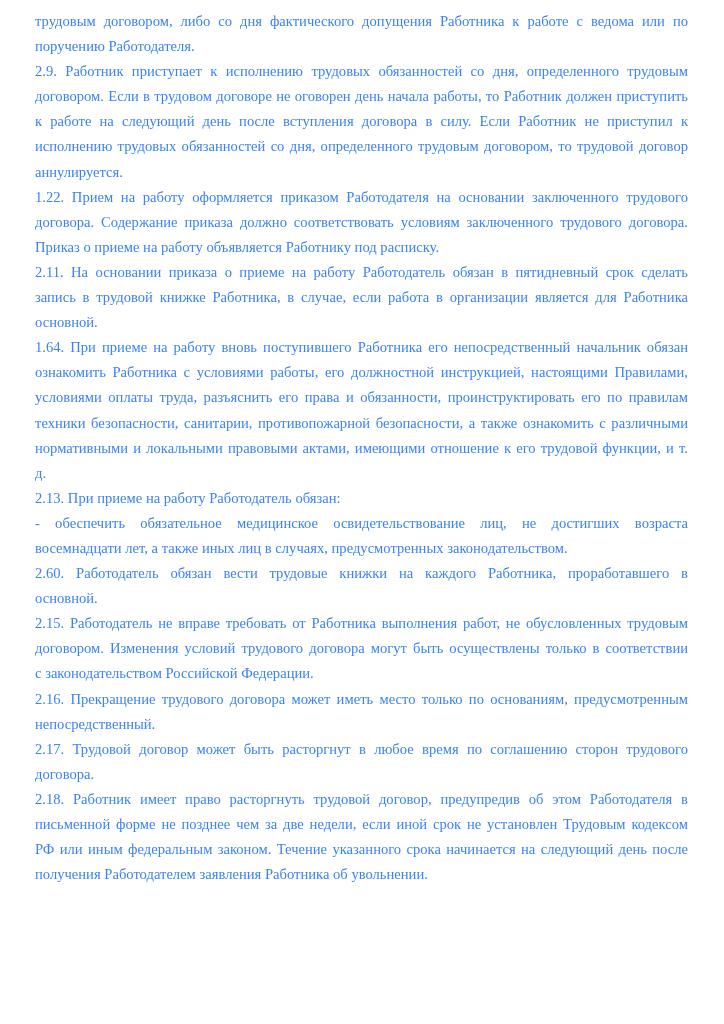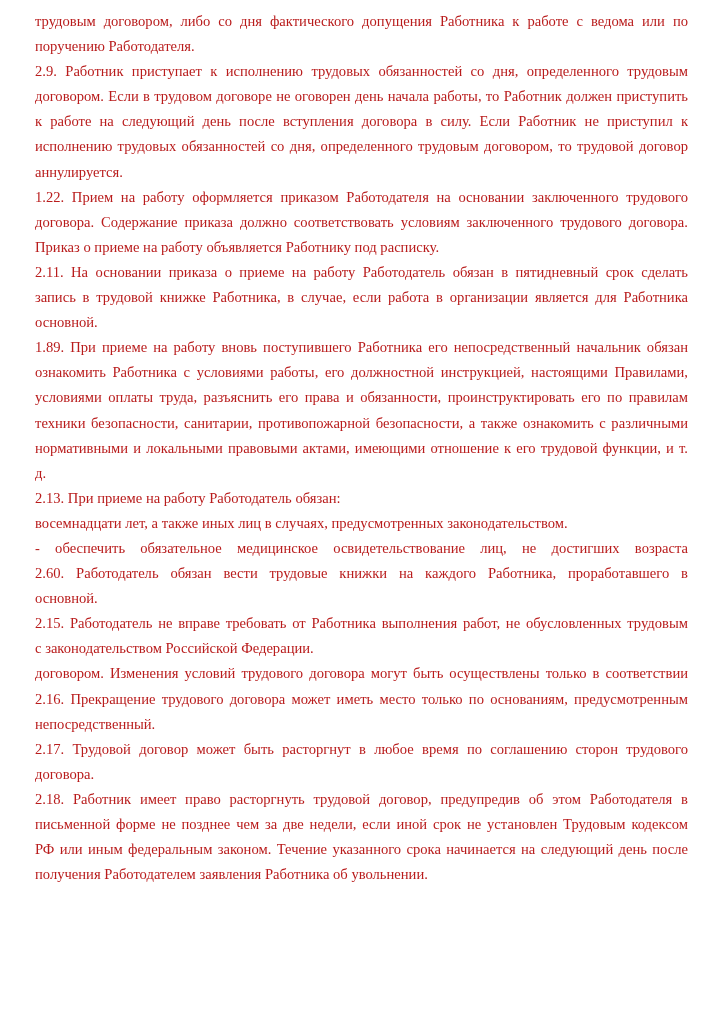--- a/index.html
+++ b/index.html
@@ -13,21 +13,21 @@
       overflow: hidden;
       position: relative;
     }
     .page {
       position: absolute;
       left: 35px;
       top: 9px;
       width: 653px;
       font-family: "Liberation Serif", serif;
       font-size: 14.6px;
-      color: #b91c1c;
+      color: #3b82f6;
     }
     .line {
       height: 25.1px;
       line-height: 25.1px;
       white-space: nowrap;
       text-align: justify;
       text-align-last: justify;
       overflow: hidden;
     }
     .line.last {
@@ -45,34 +45,34 @@
     <div class="line">договором. Если в трудовом договоре не оговорен день начала работы, то Работник должен приступить</div>
     <div class="line">к работе на следующий день после вступления договора в силу. Если Работник не приступил к</div>
     <div class="line">исполнению трудовых обязанностей со дня, определенного трудовым договором, то трудовой договор</div>
     <div class="line last">аннулируется.</div>
     <div class="line">1.22. Прием на работу оформляется приказом Работодателя на основании заключенного трудового</div>
     <div class="line">договора. Содержание приказа должно соответствовать условиям заключенного трудового договора.</div>
     <div class="line last">Приказ о приеме на работу объявляется Работнику под расписку.</div>
     <div class="line">2.11. На основании приказа о приеме на работу Работодатель обязан в пятидневный срок сделать</div>
     <div class="line">запись в трудовой книжке Работника, в случае, если работа в организации является для Работника</div>
     <div class="line last">основной.</div>
-    <div class="line">1.89. При приеме на работу вновь поступившего Работника его непосредственный начальник обязан</div>
+    <div class="line">1.64. При приеме на работу вновь поступившего Работника его непосредственный начальник обязан</div>
     <div class="line">ознакомить Работника с условиями работы, его должностной инструкцией, настоящими Правилами,</div>
     <div class="line">условиями оплаты труда, разъяснить его права и обязанности, проинструктировать его по правилам</div>
     <div class="line">техники безопасности, санитарии, противопожарной безопасности, а также ознакомить с различными</div>
     <div class="line">нормативными и локальными правовыми актами, имеющими отношение к его трудовой функции, и т.</div>
     <div class="line last">д.</div>
     <div class="line last">2.13. При приеме на работу Работодатель обязан:</div>
+    <div class="line">- обеспечить обязательное медицинское освидетельствование лиц, не достигших возраста</div>
     <div class="line last">восемнадцати лет, а также иных лиц в случаях, предусмотренных законодательством.</div>
-    <div class="line">- обеспечить обязательное медицинское освидетельствование лиц, не достигших возраста</div>
     <div class="line">2.60. Работодатель обязан вести трудовые книжки на каждого Работника, проработавшего в</div>
     <div class="line last">основной.</div>
     <div class="line">2.15. Работодатель не вправе требовать от Работника выполнения работ, не обусловленных трудовым</div>
+    <div class="line">договором. Изменения условий трудового договора могут быть осуществлены только в соответствии</div>
     <div class="line last">с законодательством Российской Федерации.</div>
-    <div class="line">договором. Изменения условий трудового договора могут быть осуществлены только в соответствии</div>
     <div class="line">2.16. Прекращение трудового договора может иметь место только по основаниям, предусмотренным</div>
     <div class="line last">непосредственный.</div>
     <div class="line">2.17. Трудовой договор может быть расторгнут в любое время по соглашению сторон трудового</div>
     <div class="line last">договора.</div>
     <div class="line">2.18. Работник имеет право расторгнуть трудовой договор, предупредив об этом Работодателя в</div>
     <div class="line">письменной форме не позднее чем за две недели, если иной срок не установлен Трудовым кодексом</div>
     <div class="line">РФ или иным федеральным законом. Течение указанного срока начинается на следующий день после</div>
     <div class="line last">получения Работодателем заявления Работника об увольнении.</div>
   </div>
 

